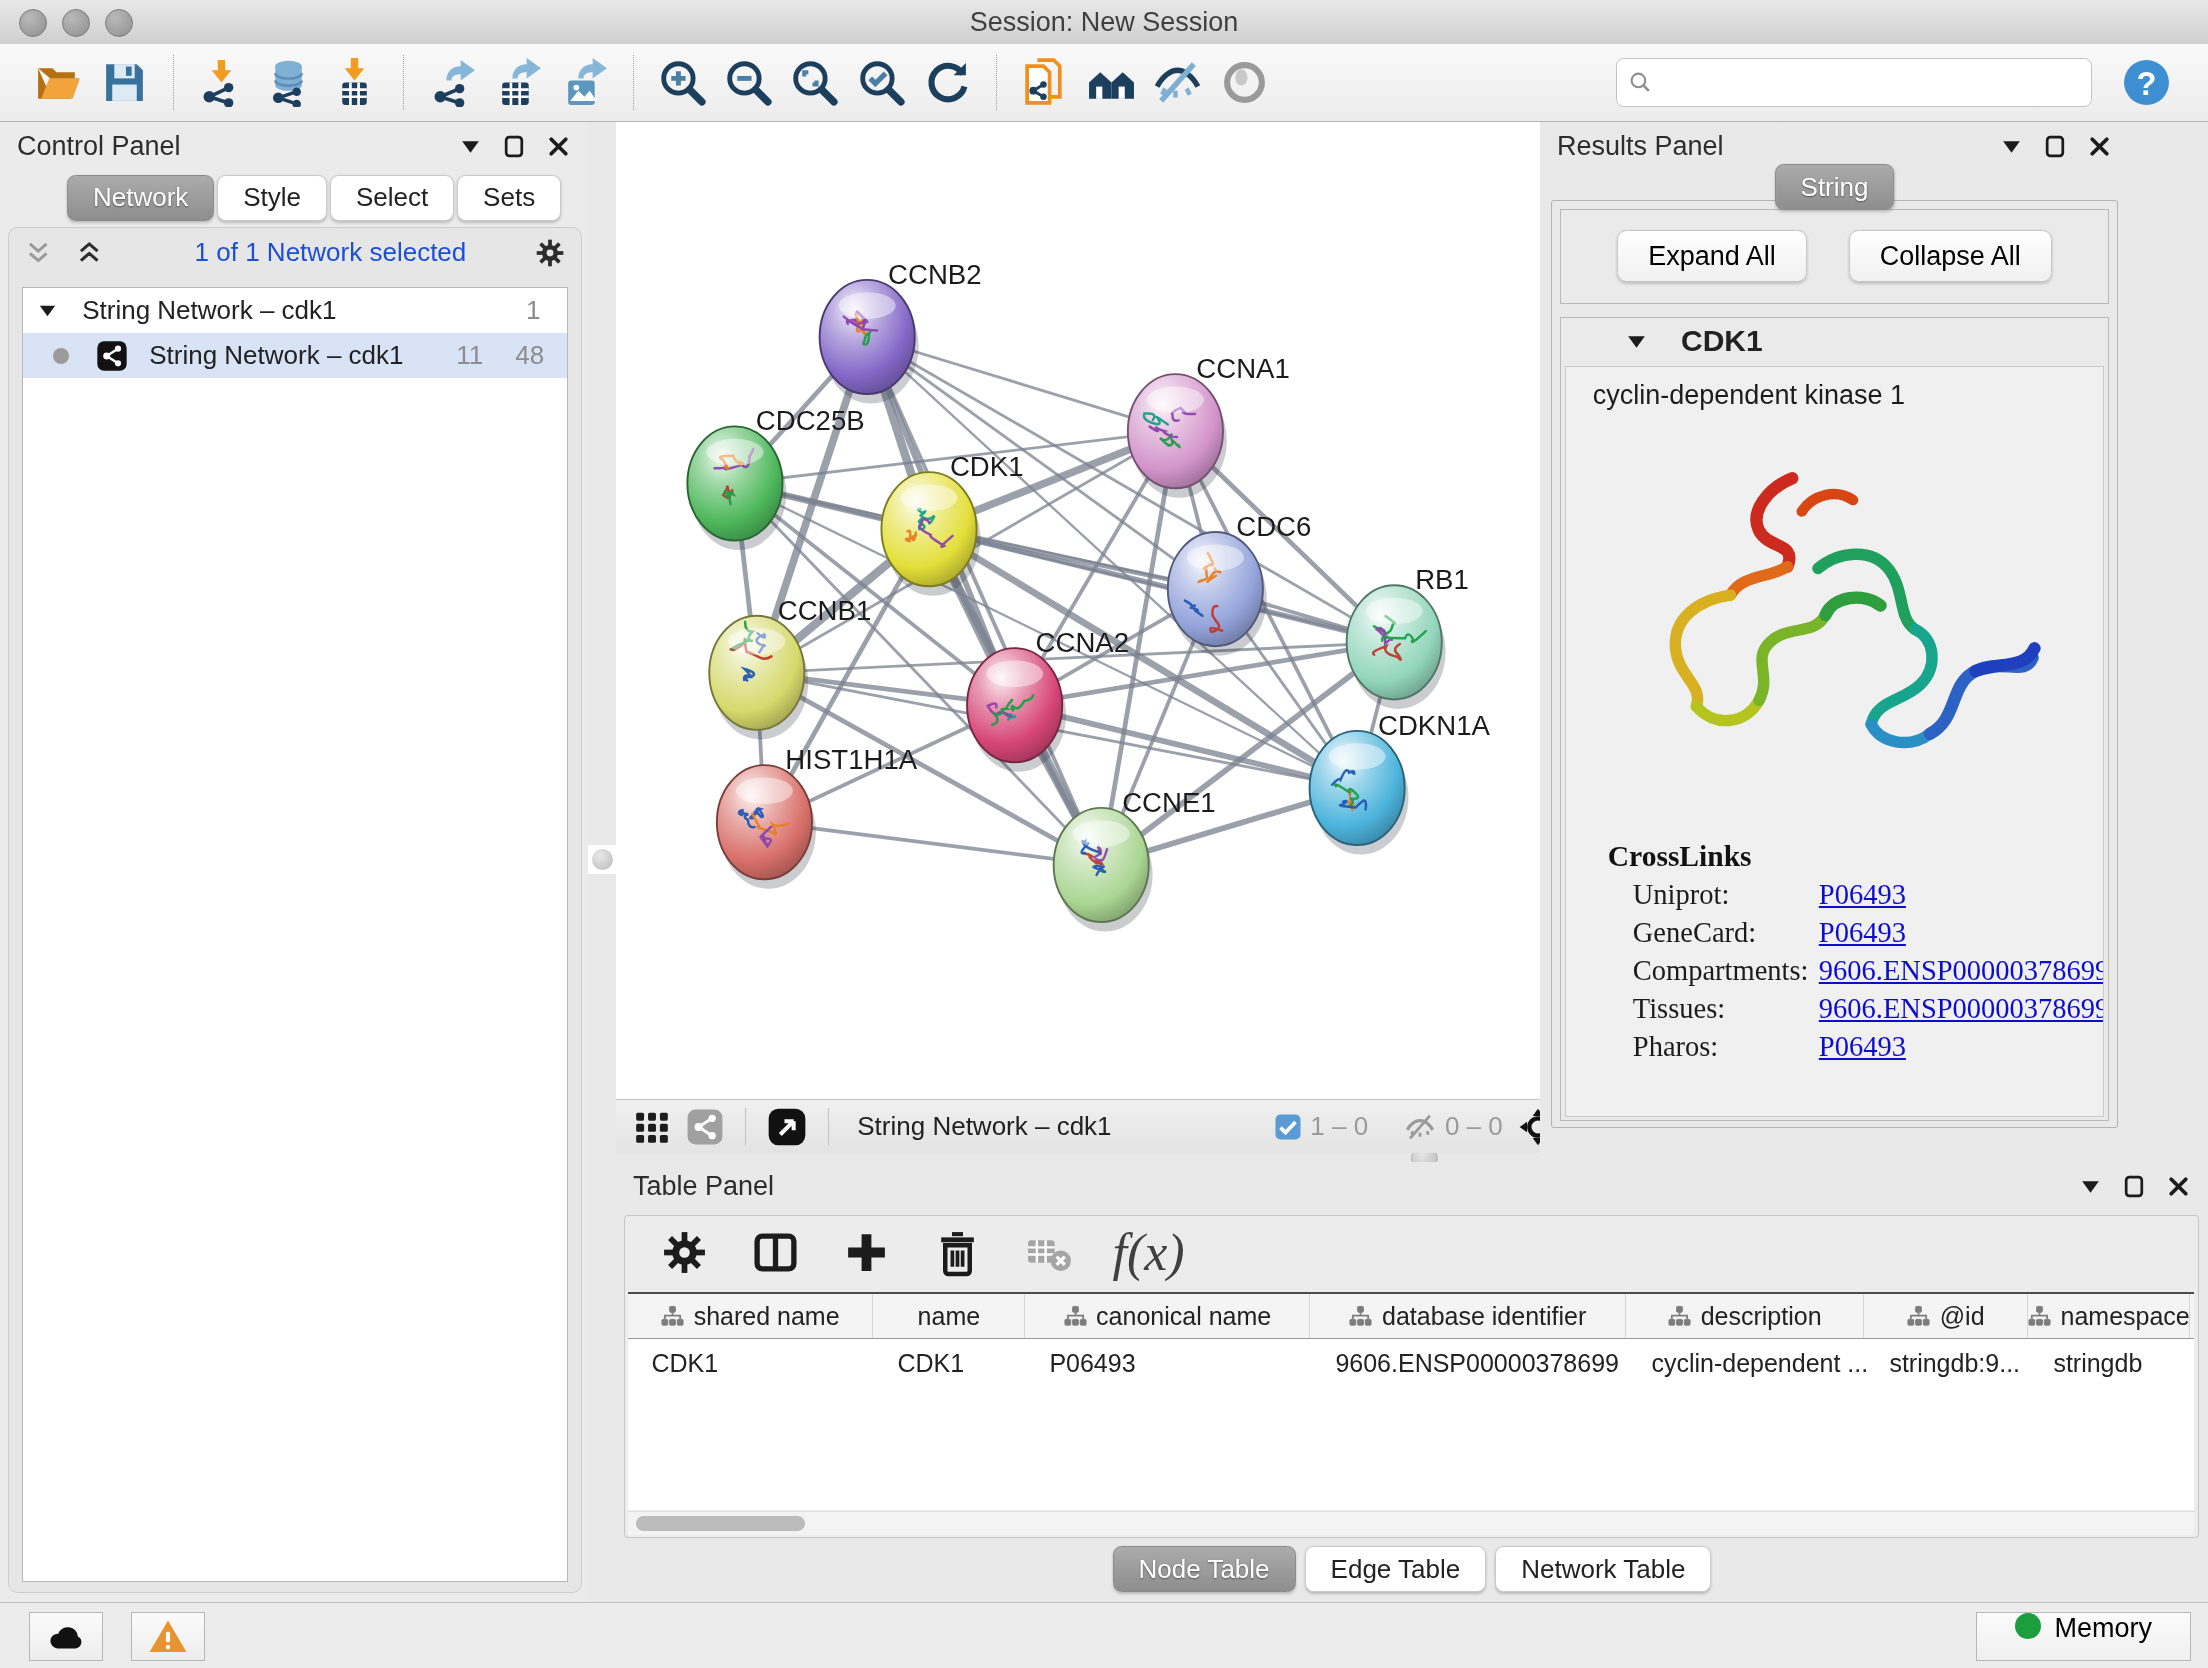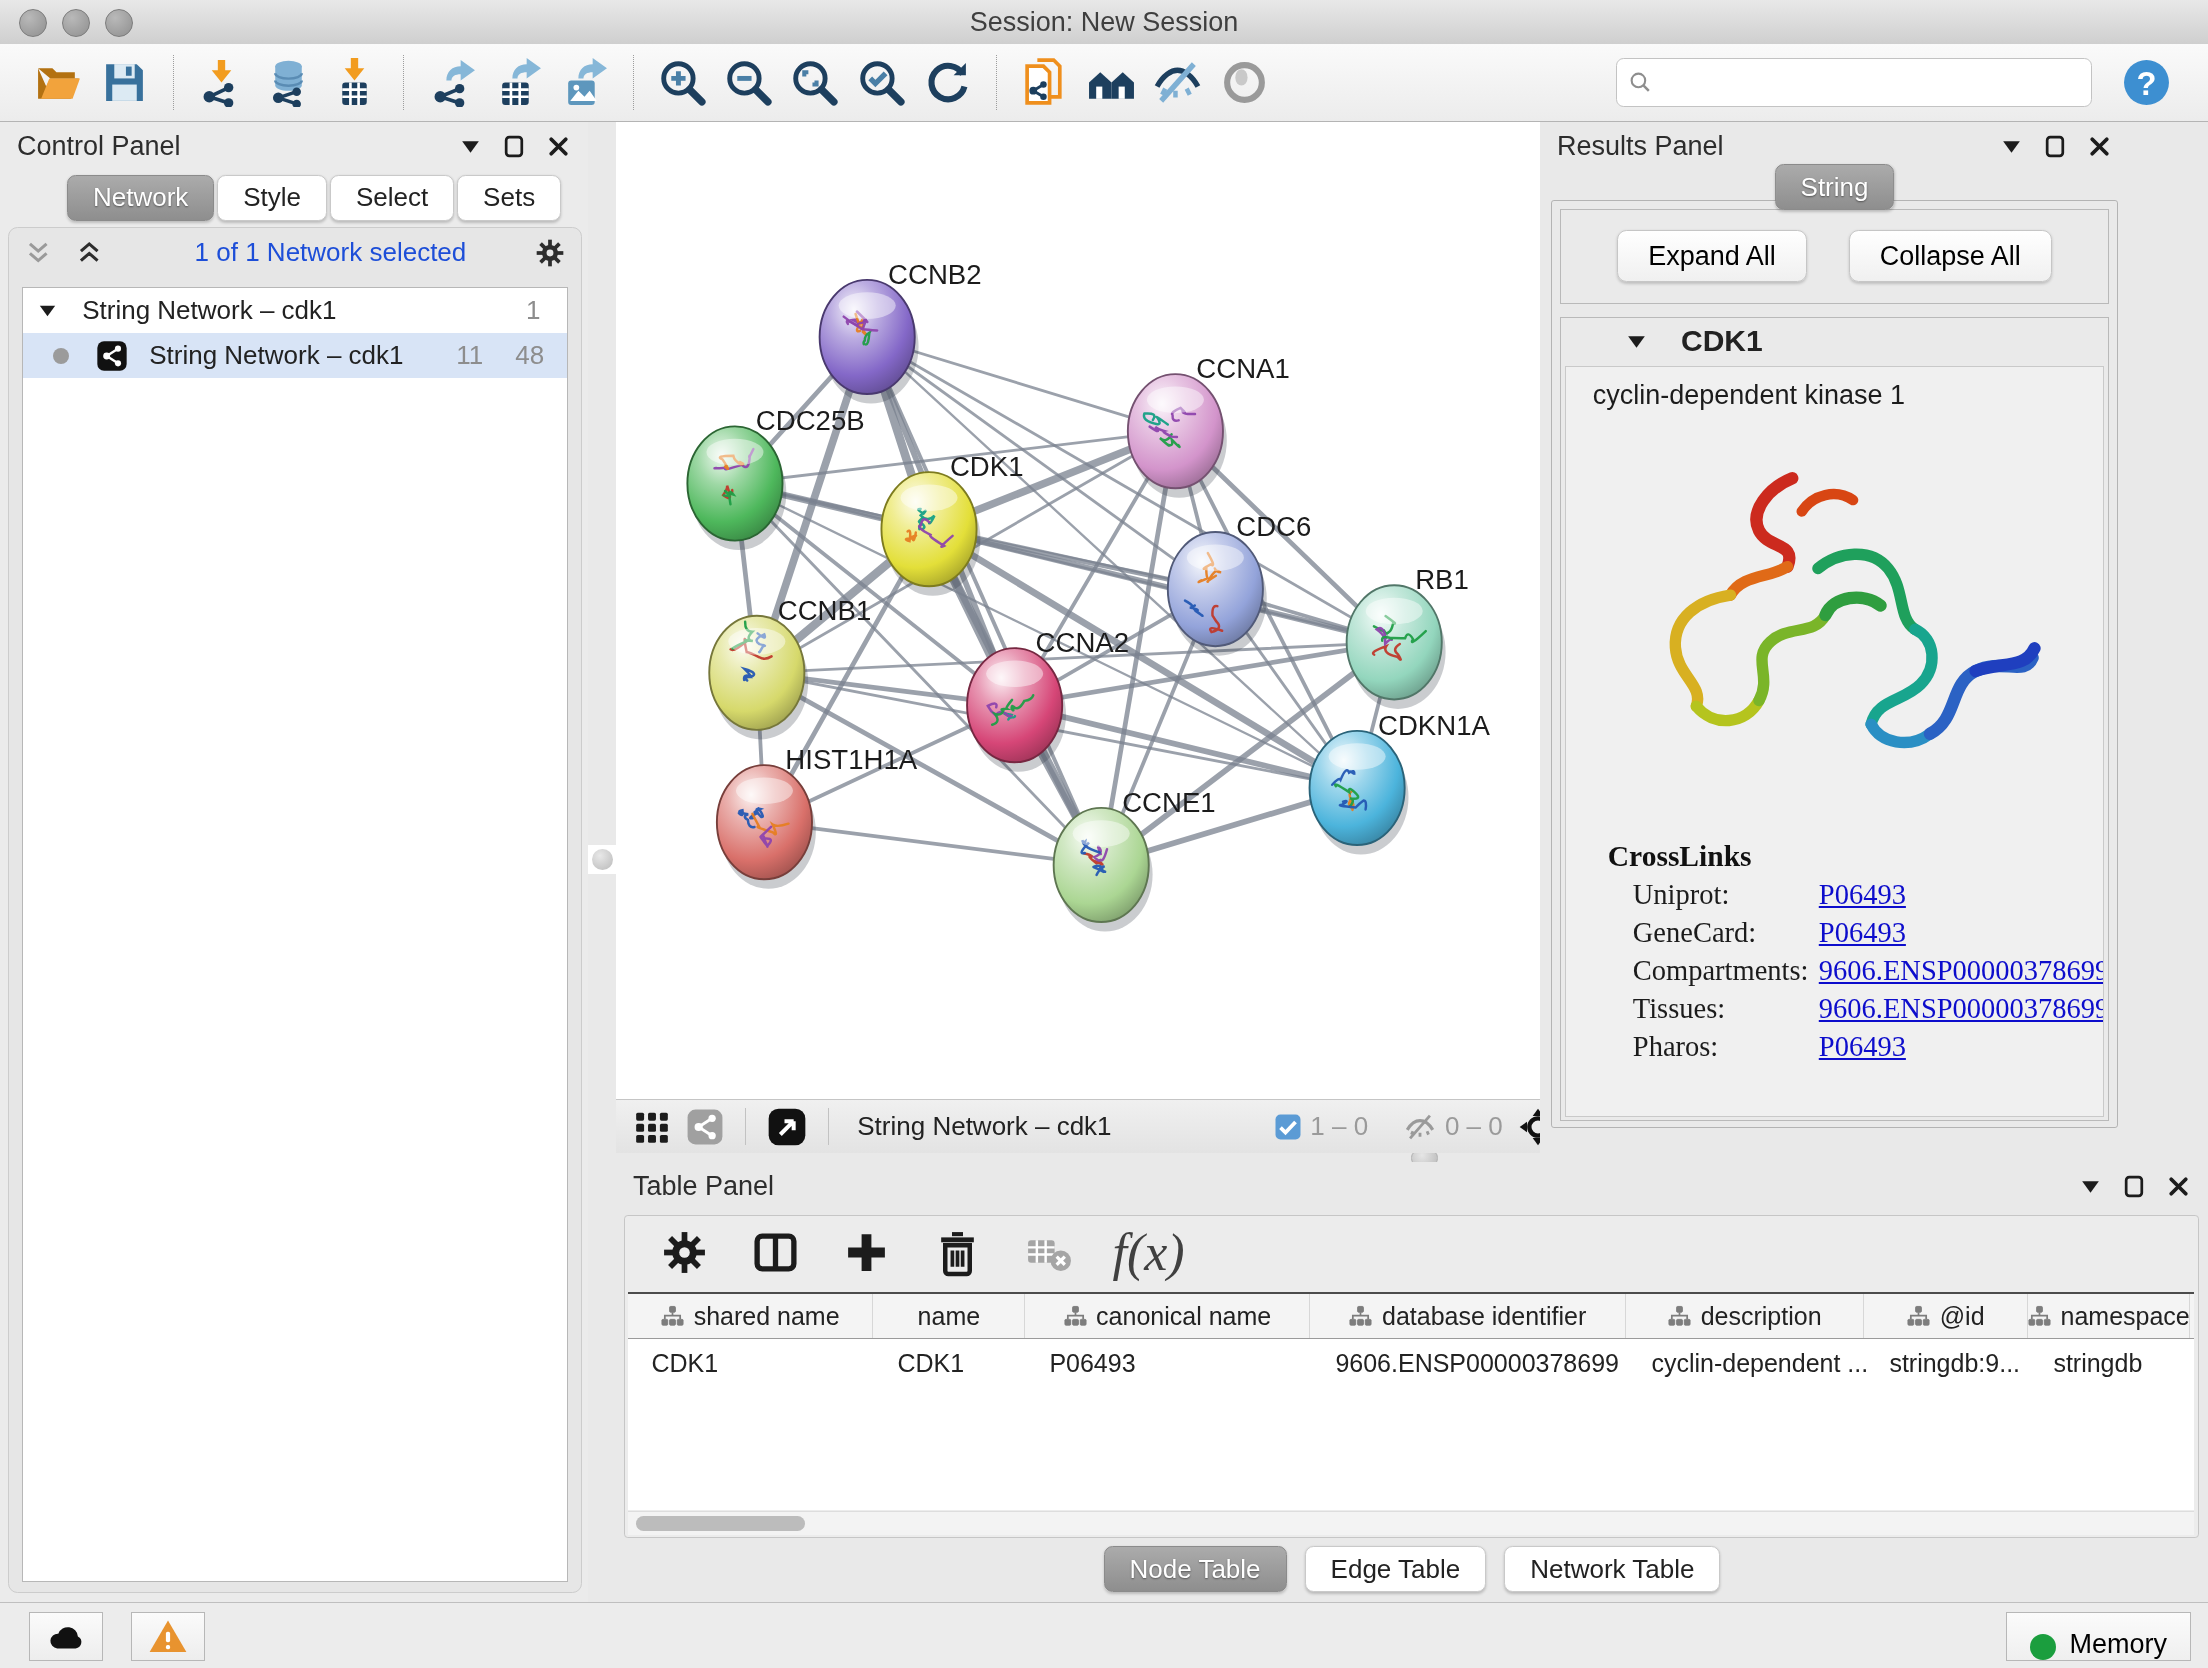--- a/index.html
+++ b/index.html
@@ -99,28 +99,28 @@
     border-top:2.9px solid #4c4c4c;overflow:hidden;}
   .tbl-head{display:flex;height:44px;background:#f4f4f4;border-bottom:1.9px solid #9a9a9a;}
   .th{display:flex;align-items:center;justify-content:center;gap:9.5px;font-size:25px;
     border-right:1px solid #d7d7d7;box-sizing:border-box;flex:none;cursor:pointer;}
   .th svg{width:23px;height:23px;flex:none;}
   .tbl-row{display:flex;}
   .td{font-size:25px;padding:9.5px 0 0 23px;height:34px;box-sizing:content-box;flex:none;
     white-space:nowrap;overflow:hidden;}
   .tp-scroll{position:absolute;left:3.8px;right:3.8px;bottom:1.9px;height:23px;background:#f3f3f3;border-top:1px solid #ddd;}
   .tp-thumb{position:absolute;left:7.6px;top:3.8px;width:169px;height:15px;border-radius:7.6px;background:#bcbcbc;}
-  .tp-tabs{position:absolute;left:0;right:0;top:384px;display:flex;justify-content:center;gap:18px;}
+  .tp-tabs{position:absolute;left:0;right:0;top:384px;display:flex;justify-content:center;gap:9px;}
   
   .statusbar{position:absolute;left:0;top:1602px;width:2208px;height:67px;background:#ececec;
     border-top:1px solid #bfbfbf;display:flex;align-items:center;}
   .sb-btn{width:74px;height:49px;margin-left:28.5px;background:linear-gradient(#fbfbfb,#ededed);
     border:1.9px solid #b7b7b7;display:flex;align-items:center;justify-content:center;cursor:pointer;}
   .memory-btn{margin-left:auto;margin-right:17px;height:49px;background:linear-gradient(#fbfbfb,#efefef);
-    border:1.9px solid #b7b7b7;display:flex;align-items:flex-end;gap:13.3px;padding:0 23px;font-size:27px;cursor:pointer;}
+    border:1.9px solid #b7b7b7;display:flex;align-items:flex-start;gap:13.3px;padding:0 38px;font-size:27px;cursor:pointer;}
   .memdot{width:26px;height:26px;border-radius:50%;background:#1b9e3e;}
   .icon-x line{stroke:#1c1c1c;stroke-width:3.6;stroke-linecap:round;}
   .icon-box rect{fill:none;stroke:#1c1c1c;stroke-width:2.6;}
   .icon-tri path{fill:#1c1c1c;}
 </style>
 </head>
 <body>
 
 <div class="window">
 

